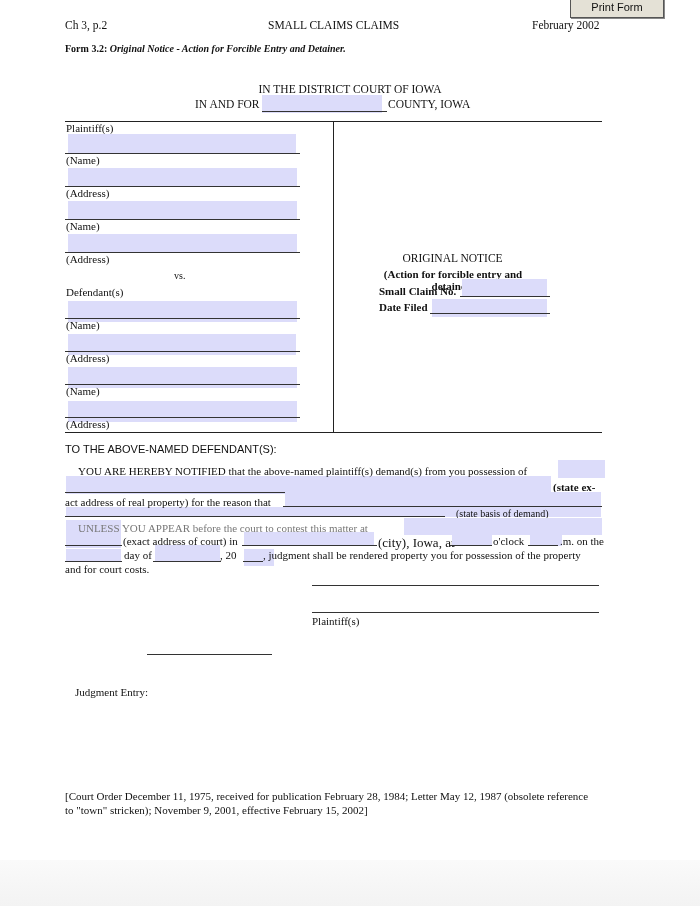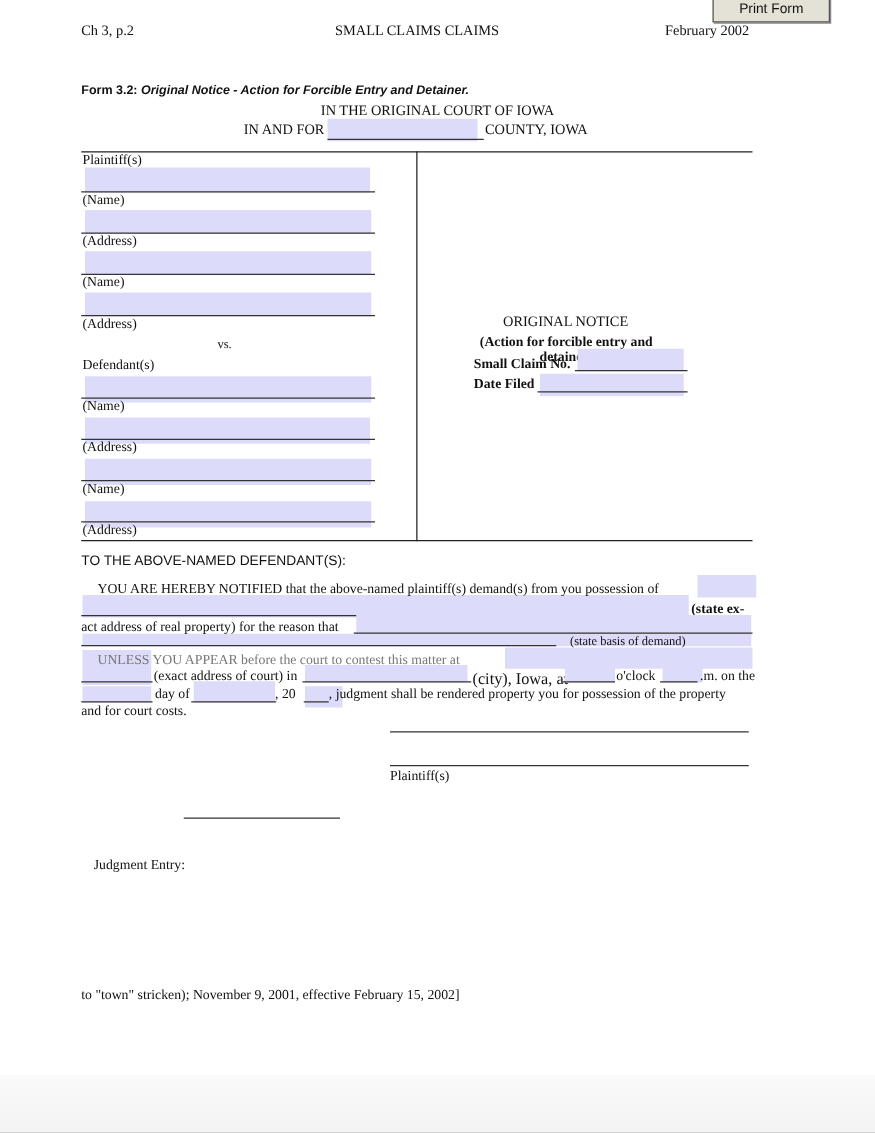--- a/index.html
+++ b/index.html
@@ -11,21 +11,21 @@
   .abs { position: absolute; }
   .fld { position: absolute; background: #dcdcfa; }
   .line { position: absolute; height: 1px; background: #333; }
   .print-btn {
     position: absolute; left: 570px; top: -2px; width: 92px; height: 18px;
     background: #e4e1d6; border: 1px solid #555; box-shadow: 1px 1px 0 #888;
     font-family: "Liberation Sans", sans-serif; font-size: 11px; color: #111;
     text-align: center; line-height: 17px; cursor: pointer;
   }
   .hdr { top: 19px; font-size: 11.5px; }
-  .formtitle { left: 65px; top: 67px; font-family: Liberation Sans, sans-serif; font-size: 10px; font-weight: bold; }
+  .formtitle { left: 65px; top: 43px; font-family: Liberation Serif, serif; font-size: 10px; font-weight: bold; }
   .formtitle i { font-style: italic; }
   .center { text-align: center; }
   .lbl { font-size: 11px; }
   .bottom-shade {
     position: absolute; left: 0; top: 860px; width: 700px; height: 46px;
     background: linear-gradient(#fafafa, #f3f3f3);
     border-bottom: 2px solid #555;
   }
   .gray { color: #777; }
 </style>
@@ -35,21 +35,21 @@
 <div class="print-btn">Print Form</div>
 
 <div class="abs hdr" style="left:65px;">Ch 3, p.2</div>
 <div class="abs hdr" style="left:268px;">SMALL CLAIMS CLAIMS</div>
 <div class="abs hdr" style="left:532px;">February 2002</div>
 
 <div class="abs formtitle">
   <span>Form 3.2: </span><i>Original Notice - Action for Forcible Entry and Detainer.</i>
 </div>
 
-<div class="abs center" style="left:200px; top:83px; width:300px; font-size:11.5px;">IN THE ORIGINAL COURT OF IOWA</div>
+<div class="abs center" style="left:200px; top:83px; width:300px; font-size:11.5px;">IN THE DISTRICT COURT OF IOWA</div>
 <div class="abs" style="left:195px; top:98px; font-size:11.5px;">IN AND FOR</div>
 <div class="fld" style="left:262px; top:95px; width:120px; height:18px;"></div>
 <div class="line" style="left:262px; top:111px; width:125px;"></div>
 <div class="abs" style="left:388px; top:98px; font-size:11.5px;">COUNTY, IOWA</div>
 
 <div class="abs" style="left:65px; top:121px; width:537px; height:1px; background:#222;"></div>
 <div class="abs" style="left:333px; top:121px; width:1px; height:312px; background:#222;"></div>
 <div class="abs" style="left:65px; top:432px; width:537px; height:1px; background:#222;"></div>
 
 <div class="abs lbl" style="left:66px; top:122px;">Plaintiff(s)</div>
@@ -143,16 +143,17 @@
 <div class="abs" style="left:65px; top:563px; font-size:11px;">and for court costs.</div>
 
 <div class="line" style="left:312px; top:585px; width:287px;"></div>
 <div class="line" style="left:312px; top:612px; width:287px;"></div>
 <div class="abs" style="left:312px; top:615px; font-size:11px;">Plaintiff(s)</div>
 
 <div class="abs" style="left:75px; top:643px; font-size:11px;margin-top:43px;">Judgment Entry:</div>
 <div class="line" style="left:147px; top:654px; width:125px;"></div>
 
 <div class="abs" style="left:65px; top:789px; font-size:11px; line-height:14px;">
+  <div>[Court Order December 11, 1975, received for publication February 28, 1984; Letter May 12, 1987 (obsolete reference</div>
   <div>to "town" stricken); November 9, 2001, effective February 15, 2002]</div>
 </div>
 
 <div class="bottom-shade"></div>
 
 </body></html>

